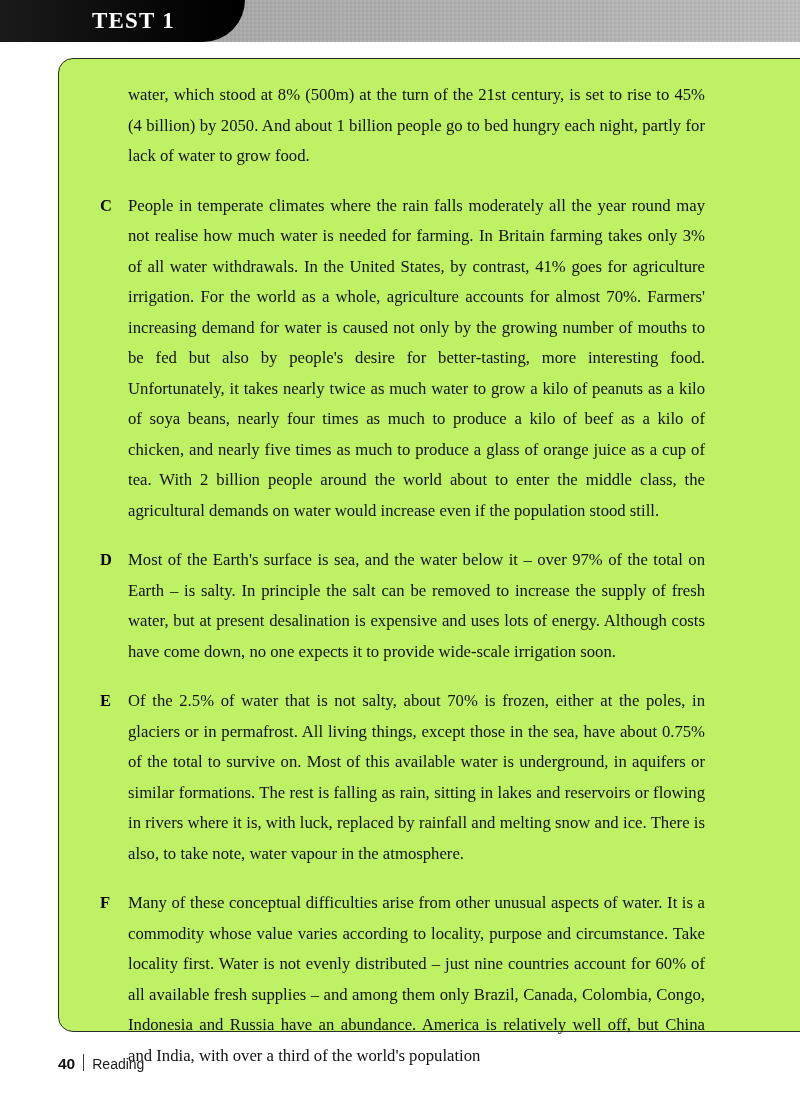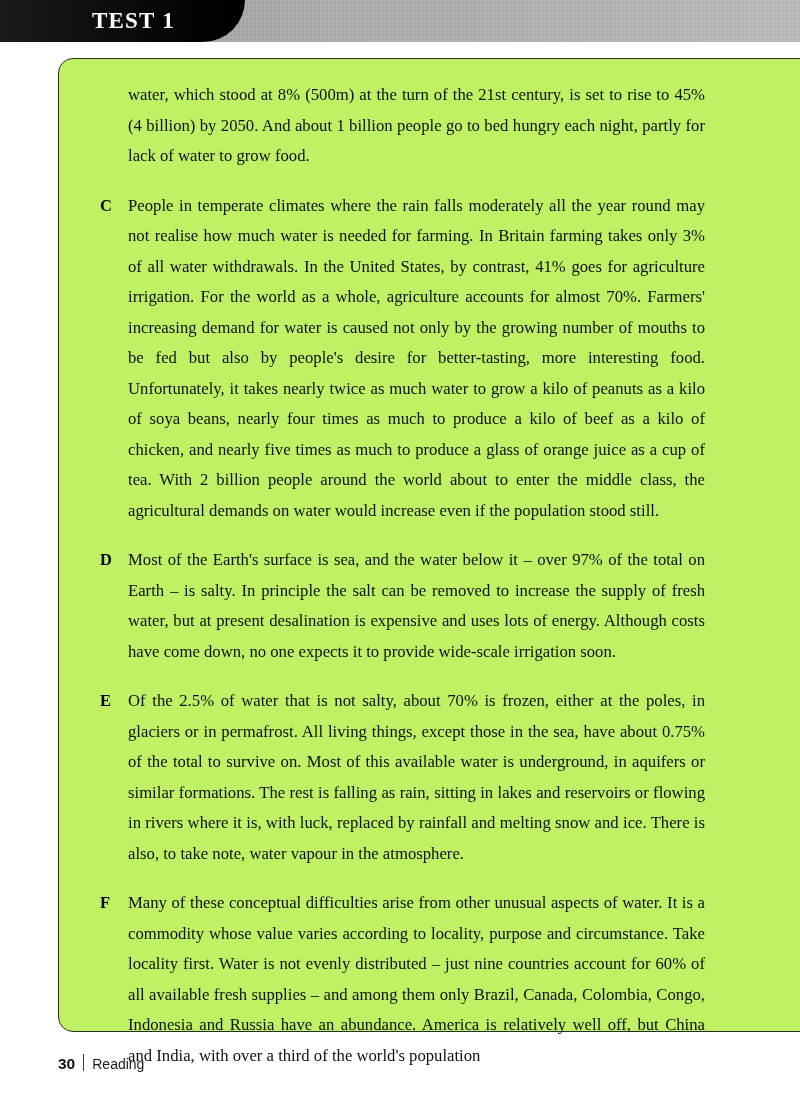--- a/index.html
+++ b/index.html
@@ -185,16 +185,16 @@
 
     <div class="para">
       <div class="para-letter">F</div>
       <div class="para-text">Many of these conceptual difficulties arise from other unusual aspects of water. It is a commodity whose value varies according to locality, purpose and circumstance. Take locality first. Water is not evenly distributed – just nine countries account for 60% of all available fresh supplies – and among them only Brazil, Canada, Colombia, Congo, Indonesia and Russia have an abundance. America is relatively well off, but China and India, with over a third of the world's population</div>
     </div>
 
   </div>
 </div>
 
 <div class="footer">
-  <span class="footer-page">30</span>
+  <span class="footer-page">40</span>
   <span class="footer-rule"></span>
   <span class="footer-label">Reading</span>
 </div>
 
 </body></html>

